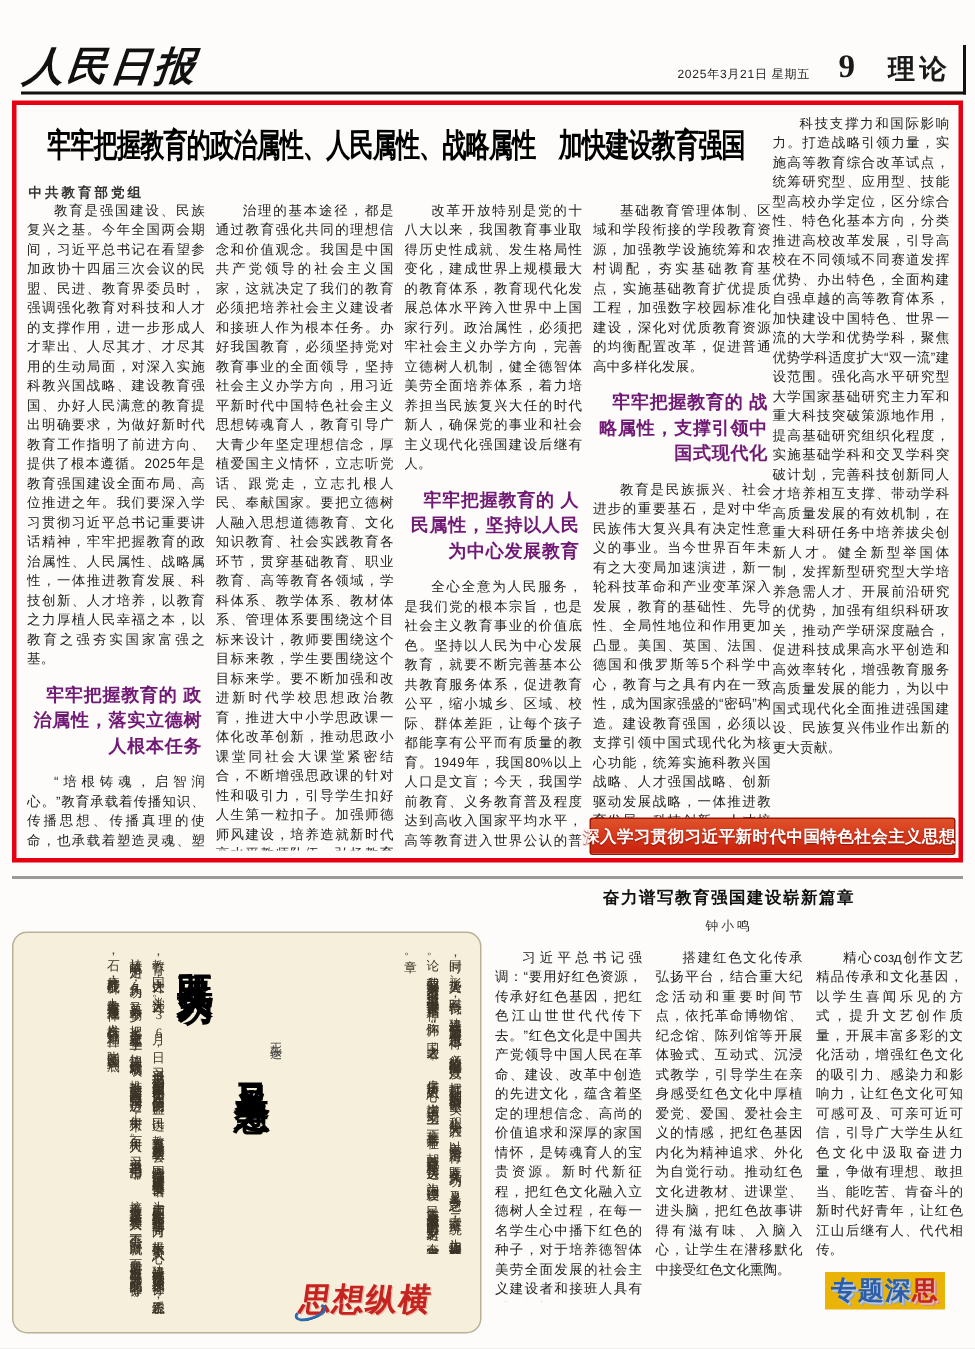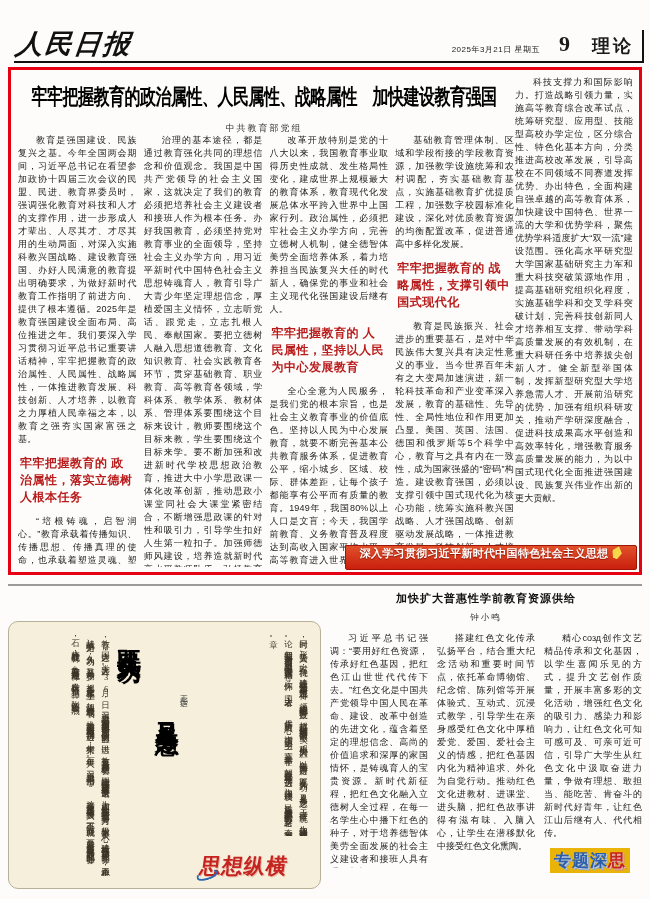--- a/index.html
+++ b/index.html
@@ -24,40 +24,40 @@
   
   .main-box {
     position:absolute; left:8px; top:67px; width:634px; height:508px;
     border:3px solid #e60012; background:#fdfcfa;
   }
   .main-headline {
     position:absolute; left:8px; top:14px; width:490px;
     font-size:16px; font-weight:bold; text-align:center; letter-spacing:-0.5px;
     transform:scaleY(1.35); transform-origin:top; color:#000;
   }
-  .main-byline { position:absolute; left:8px; top:52px; width:490px; text-align:center; font-size:9px; color:#333; letter-spacing:2px; }
+  .main-byline { position:absolute; left:8px; top:52px; width:490px; text-align:left; font-size:9px; color:#333; letter-spacing:2px;font-weight:bold; }
   .cols14 {
     position:absolute; left:7px; top:64px; width:496px; bottom:5px;
     display:flex; gap:7px; overflow:hidden;
   }
   .col5 { position:absolute; right:6px; top:6px; width:118px; bottom:32px; overflow:hidden; }
   .ncol { flex:1 1 0; overflow:hidden; }
   .ncol, .col5 {
     font-size:9px; line-height:13px; text-align:justify; color:#222; letter-spacing:0.2px;
   }
   .ncol p, .col5 p { text-indent:18px; margin-bottom:1px; }
   .subhead {
-    font-size:12px; font-weight:bold; text-align:left; line-height:17px;
-    margin:9px 2px; color:#b91c1c; letter-spacing:0.5px;
+    font-size:12px; font-weight:bold; text-align:right; line-height:17px;
+    margin:9px 2px; color:#701a75; letter-spacing:0.5px;
   }
   .banner {
-    position:absolute; right:2px; bottom:2px; width:292px; height:25px;
+    position:absolute; right:2px; bottom:2px; width:244px; height:25px;
     background:linear-gradient(180deg,#e0512a,#c9200d);
     border:1px solid #9e1505; border-radius:2px;
-    display:flex; justify-content:center; gap:4px;
+    display:flex; align-items:center; justify-content:center; gap:4px;
   }
   .banner-text { color:#fff; font-weight:bold; font-size:11px; letter-spacing:0.3px; text-shadow:0 1px 1px #8a1200; white-space:nowrap; }
   .pen-icon { width:10px; height:13px; background:#f7d64a; clip-path:polygon(50% 0,100% 45%,70% 100%,30% 100%,0 45%); transform:rotate(18deg); }
 
   .section-divider { position:absolute; left:8px; right:8px; top:584px; height:2px; background:#9a9a9a; }
 
   
   .essay-box {
     position:absolute; left:8px; top:621px; width:313px; height:268px;
     background:#f6efdb; border:1px solid #b9b09a; border-radius:10px;
@@ -171,21 +171,21 @@
     </div>
     <div class="v-author">王彭达</div>
     <div class="v-text v-right">同时，形势逼人、时不我待，建设教育强国等不得也急不得，必须统筹把握时度效，把打基础利长远的事抓紧做实，积小胜为大胜，以实干笃定前行。既要久久为功，又是当务之急，二者辩证统一，为加快建设教育强国提供了科学方法论。我们要深入学习贯彻习近平总书记重要讲话精神，胸怀“国之大者”，保持历史耐心，增强历史主动，一茬接着一茬干，朝着既定目标扎实迈进，为强国建设、民族复兴培养源源不断的栋梁之材，奋力谱写教育强国建设崭新篇章。</div>
     <div class="badge-sixiang">
       <span class="badge-sixiang-text">思想纵横</span>
       <span class="brush-swash-icon"></span>
     </div>
   </div>
 
   <div class="feature">
-    <div class="feature-kicker">加快扩大普惠性学前教育资源供给</div>
+    <div class="feature-kicker">奋力谱写教育强国建设崭新篇章</div>
     <div class="feature-byline">钟小鸣</div>
     <div class="feature-cols">
       <div class="fcol">
           <p>习近平总书记强调：“要用好红色资源，传承好红色基因，把红色江山世世代代传下去。”红色文化是中国共产党领导中国人民在革命、建设、改革中创造的先进文化，蕴含着坚定的理想信念、高尚的价值追求和深厚的家国情怀，是铸魂育人的宝贵资源。新时代新征程，把红色文化融入立德树人全过程，在每一名学生心中播下红色的种子，对于培养德智体美劳全面发展的社会主义建设者和接班人具有重要意义。</p>
         </div>
       <div class="fcol">
           <p>搭建红色文化传承弘扬平台，结合重大纪念活动和重要时间节点，依托革命博物馆、纪念馆、陈列馆等开展体验式、互动式、沉浸式教学，引导学生在亲身感受红色文化中厚植爱党、爱国、爱社会主义的情感，把红色基因内化为精神追求、外化为自觉行动。推动红色文化进教材、进课堂、进头脑，把红色故事讲得有滋有味、入脑入心，让学生在潜移默化中接受红色文化熏陶。</p>
         </div>
       <div class="fcol">
           <p>精心созд创作文艺精品传承和文化基因，以学生喜闻乐见的方式，提升文艺创作质量，开展丰富多彩的文化活动，增强红色文化的吸引力、感染力和影响力，让红色文化可知可感可及、可亲可近可信，引导广大学生从红色文化中汲取奋进力量，争做有理想、敢担当、能吃苦、肯奋斗的新时代好青年，让红色江山后继有人、代代相传。</p>

